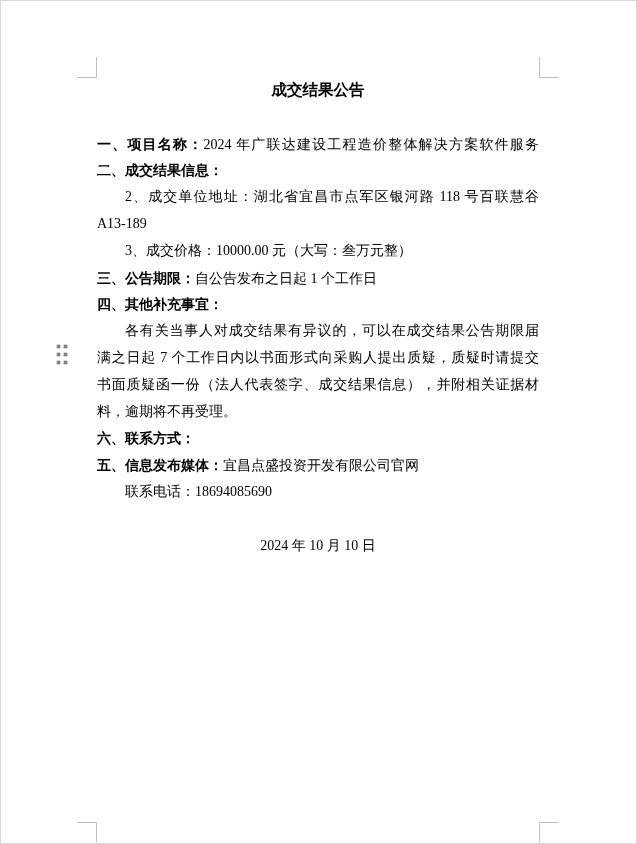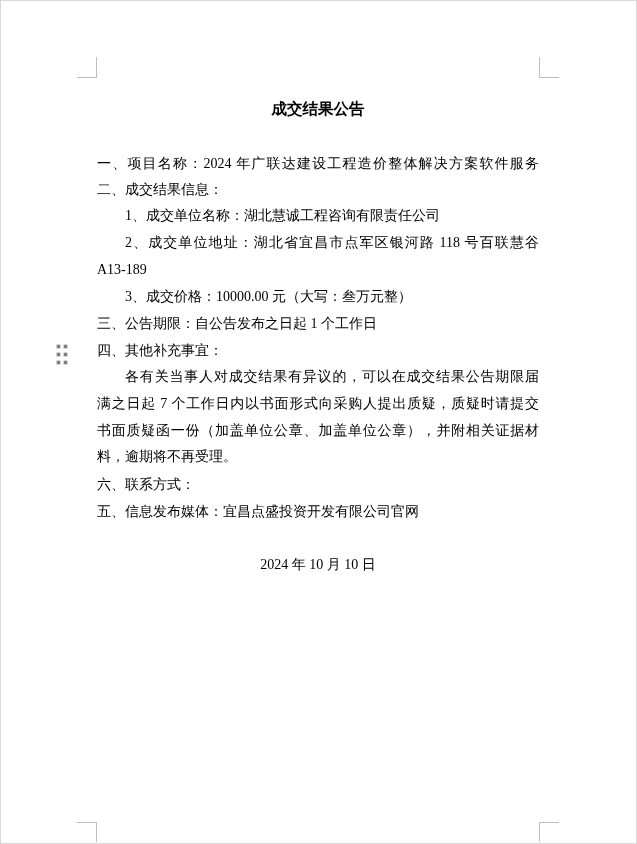--- a/index.html
+++ b/index.html
@@ -34,36 +34,36 @@
     position: absolute; left: 57px; top: 345px;
     display: grid;
     grid-template-columns: 3px 3px;
     grid-auto-rows: 3px;
     column-gap: 4px; row-gap: 5px;
     cursor: move;
   }
   .drag-handle .dot { width: 3px; height: 3px; background: var(--handle_dot); box-shadow: 0 0 0 0.5px #b0b0b0; }
   
   .content {
-    position: absolute; left: 97px; top: 77px; width: 442px; margin-top: 19px;
+    position: absolute; left: 97px; top: 77px; width: 442px;
   }
   .line {
     height: 26.8px; line-height: 26.8px;
     font-size: 14px;
     white-space: nowrap;
     color: var(--text);
   }
   .line.title {
     text-align: center;
     font-size: 15.5px;
     font-weight: bold;
     font-family: "Liberation Sans", sans-serif;
   }
   .line .b {
-    font-weight: normal;
+    font-weight: bold;
     font-family: "Liberation Sans", sans-serif;
   }
   .line.ind { padding-left: 28px; }
   .line.fill {
     white-space: normal;
     text-align: justify;
     text-align-last: justify;
     overflow: visible;
   }
   .line.right { text-align: center; }
@@ -89,36 +89,36 @@
 </div>
 
 <div class="content">
   <div class="line title">成交结果公告</div>
   <div class="line blank"></div>
 
   <div class="line fill"><span class="b">一、项目名称：</span><span>2024 年广联达建设工程造价整体解决方案软件服务</span></div>
 
   <div class="line"><span class="b">二、成交结果信息：</span></div>
 
-  <div class="line ind">1、成交单位名称：湖北慧诚工程咨询有限责任公司</div>
 
   <div class="line ind fill">2、成交单位地址：湖北省宜昌市点军区银河路 118 号百联慧谷</div>
   <div class="line">A13-189</div>
 
   <div class="line ind">3、成交价格：10000.00 元（大写：叁万元整）</div>
 
   <div class="line"><span class="b">三、公告期限：</span><span>自公告发布之日起 1 个工作日</span></div>
 
   <div class="line"><span class="b">四、其他补充事宜：</span></div>
 
   <div class="line ind fill">各有关当事人对成交结果有异议的，可以在成交结果公告期限届</div>
   <div class="line fill">满之日起 7 个工作日内以书面形式向采购人提出质疑，质疑时请提交</div>
-  <div class="line fill">书面质疑函一份（加盖单位公章、加盖单位公章），并附相关证据材</div>
+  <div class="line fill">书面质疑函一份（法人代表签字、成交结果信息），并附相关证据材</div>
   <div class="line">料，逾期将不再受理。</div>
 
   <div class="line"><span class="b">六、联系方式：</span></div>
 
   <div class="line"><span class="b">五、信息发布媒体：</span><span>宜昌点盛投资开发有限公司官网</span></div>
 
+  <div class="line ind">联系电话：18694085690</div>
 
   <div class="line blank"></div>
   <div class="line right">2024 年 10 月 10 日</div>
 </div>
 
 </body></html>

